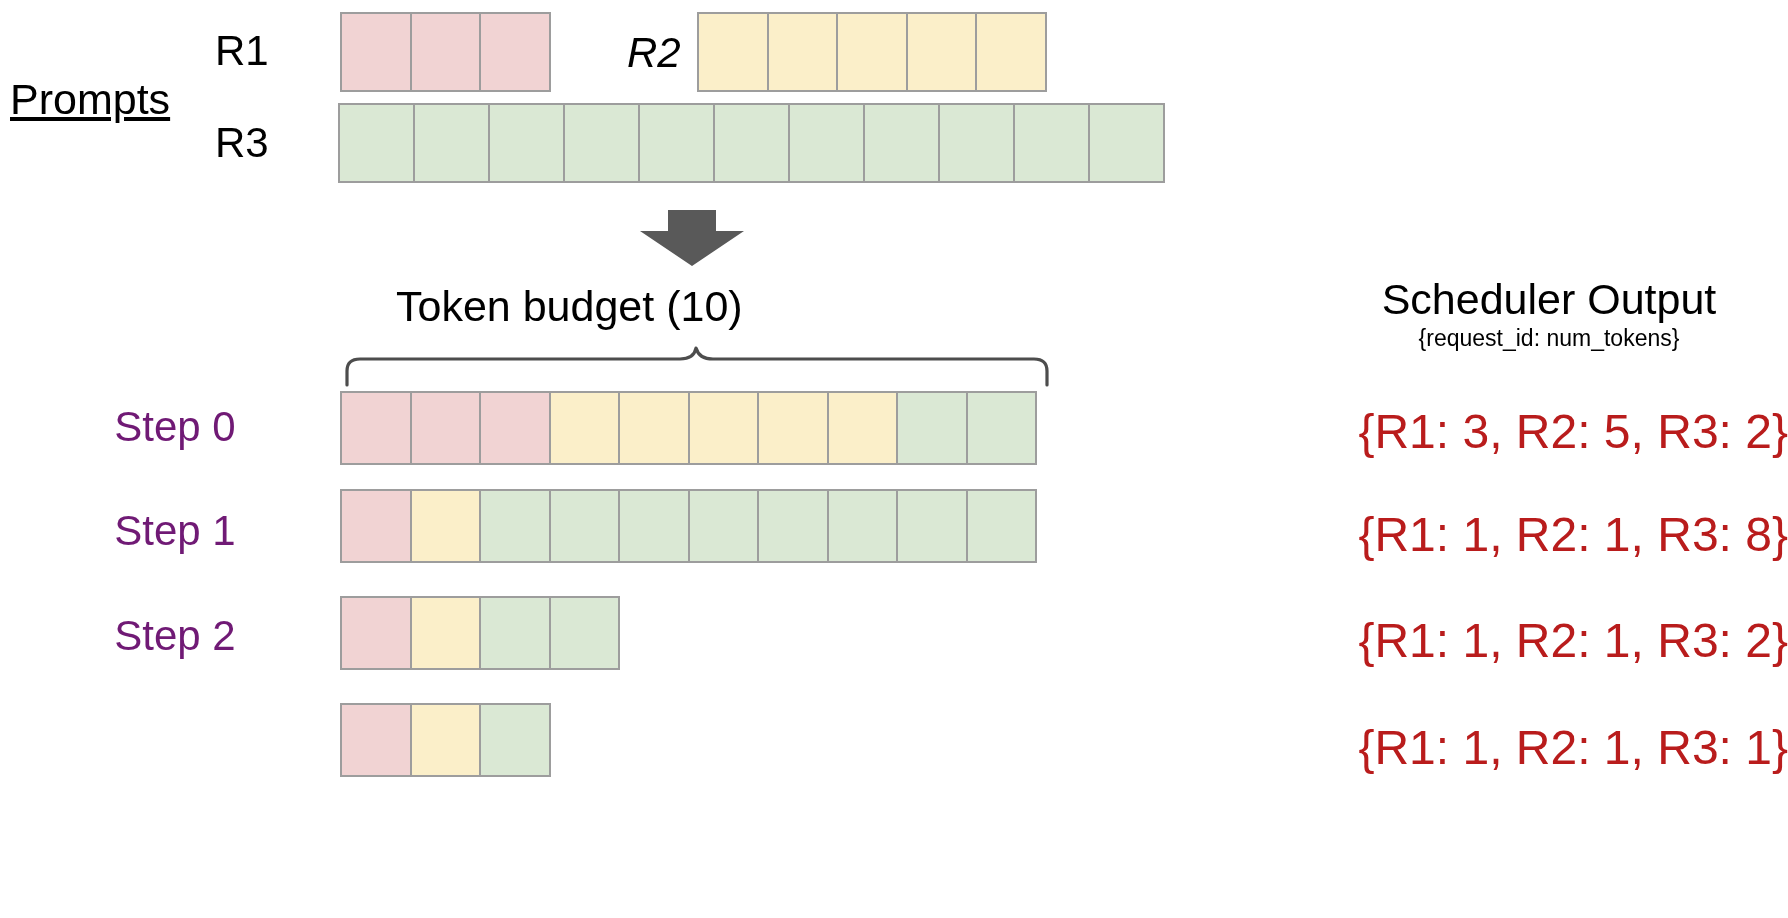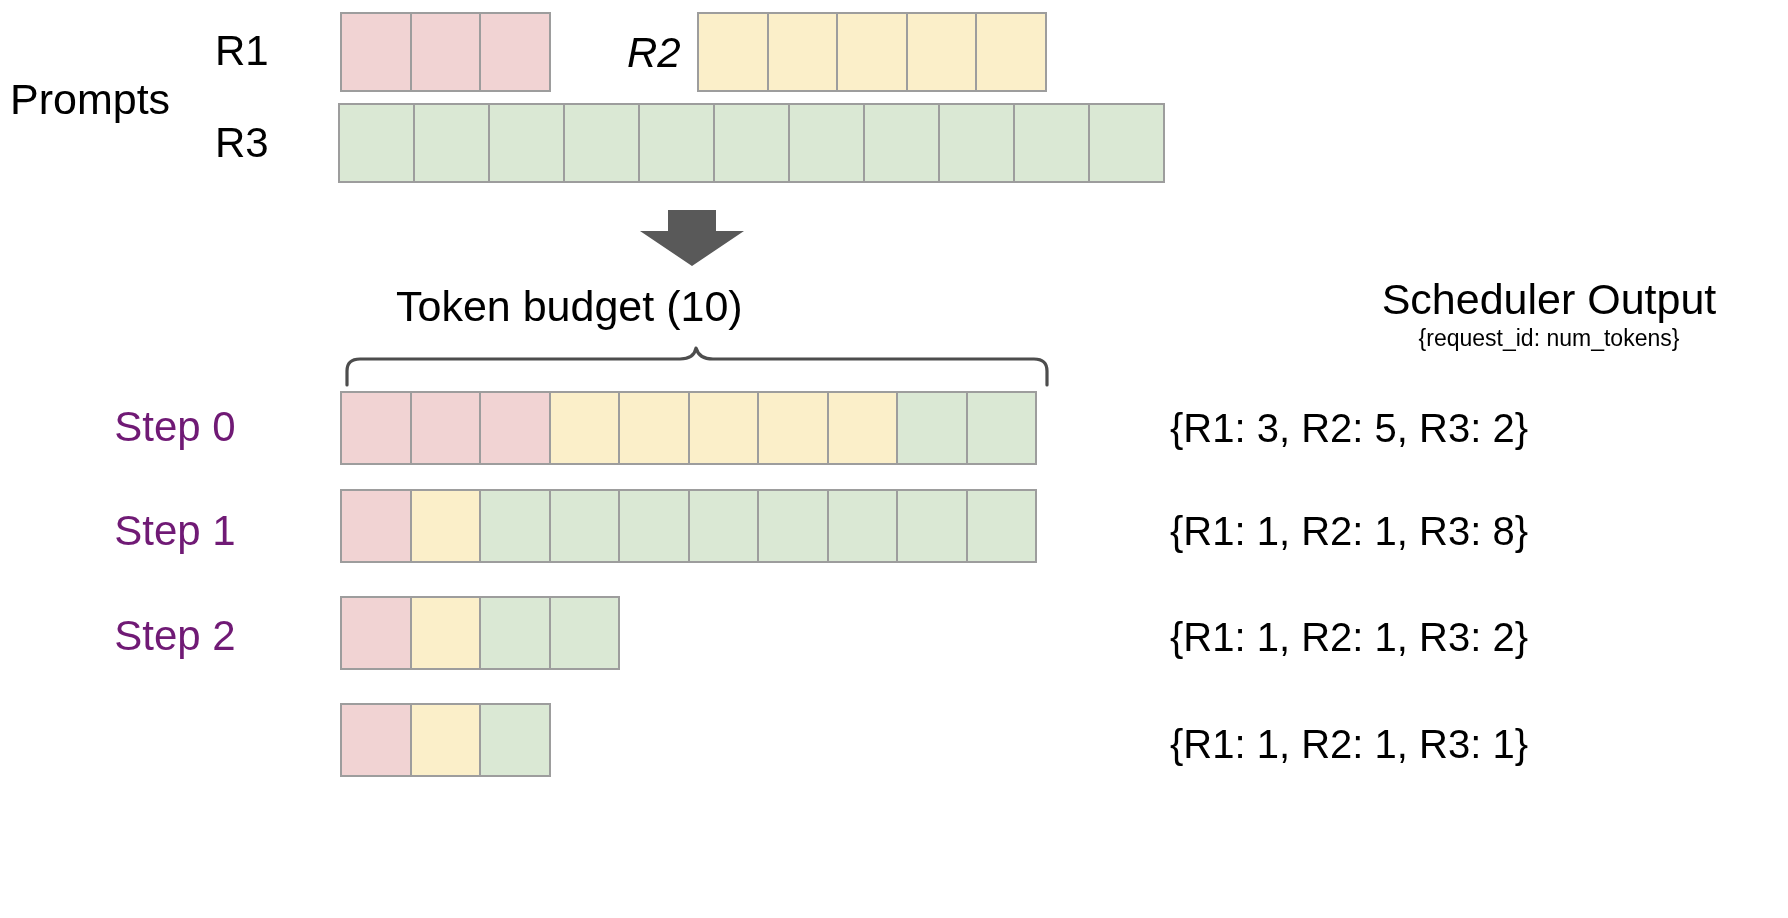--- a/index.html
+++ b/index.html
@@ -56,25 +56,25 @@
     text-align: center;
   }
   .sub-sched {
     font-size: 23px;
     line-height: 1;
     white-space: nowrap;
     color: #000;
     text-align: center;
   }
   .out-line {
-    font-size: 40px;
-    line-height: 1;
-    white-space: nowrap;
-    color: #000000;
-    text-align: left;
+    font-size: 48px;
+    line-height: 1;
+    white-space: nowrap;
+    color: #b91c1c;
+    text-align: right;
   }
 
   
   .token-row {
     display: flex;
     flex-direction: row;
   }
   .cell {
     box-sizing: border-box;
     border: 2px solid #9d9d9d;
@@ -89,21 +89,21 @@
   .arrow-wrap { width: 120px; height: 56px; }
 
   
   .brace-wrap { }
 </style>
 </head>
 <body>
 
 <div id="canvas">
 
-  <div class="abs lbl-prompts" style="left:10px; top:78px;">Prompts</div>
+  <div class="abs lbl-prompts" style="left:10px; top:78px;text-decoration:underline;">Prompts</div>
 
   <div class="abs lbl-req" style="left:215px; top:30px;">R1</div>
 
   <div class="abs token-row" id="prompt-row-0" style="left:340px; top:12px;">
       <div class="cell pink" style="width: 71.5px; height: 80px;"></div>
       <div class="cell pink" style="width: 71.5px; height: 80px;"></div>
       <div class="cell pink" style="width: 71.5px; height: 80px;"></div>
     </div>
 
   <div class="abs lbl-req" style="left:627px; top:32px;font-style:italic;">R2</div>

